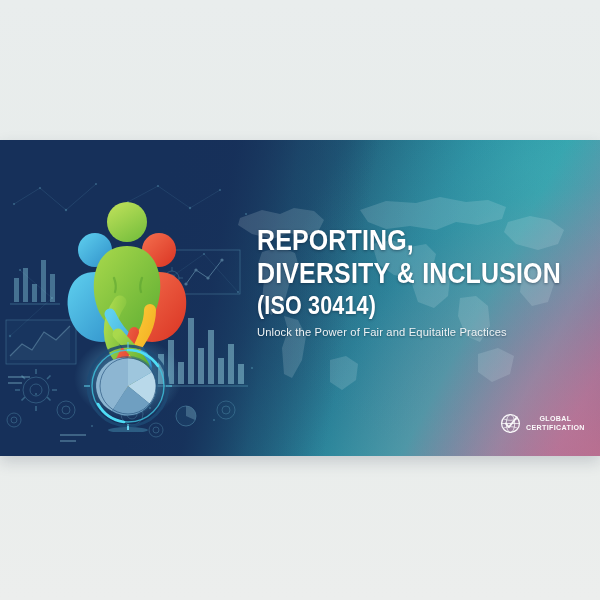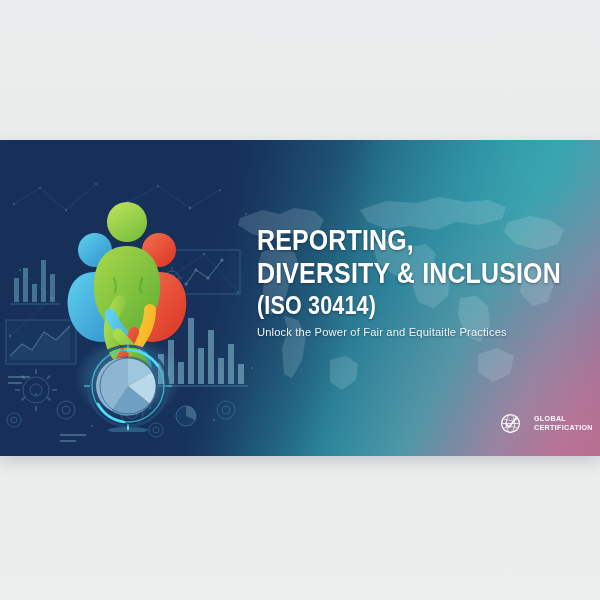--- a/index.html
+++ b/index.html
@@ -117,21 +117,22 @@
     text-shadow: 0 1px 2px rgba(10,25,45,0.4);
   }
 
   
   .logo {
     position: absolute;
     left: 500px;
     top: 413px;
     display: flex;
     align-items: center;
-    gap: 13px;
+    gap: 5px;
+    text-align: center;
   }
   .logo-mark { width: 21px; height: 21px; flex: 0 0 auto; opacity: 0.95; }
   .logo-text {
     color: #ffffff;
     font-family: "Liberation Sans Narrow", "Liberation Sans", sans-serif;
     font-weight: bold;
     font-size: 7.1px;
     line-height: 8.4px;
     letter-spacing: 0.35px;
     opacity: 0.95;

